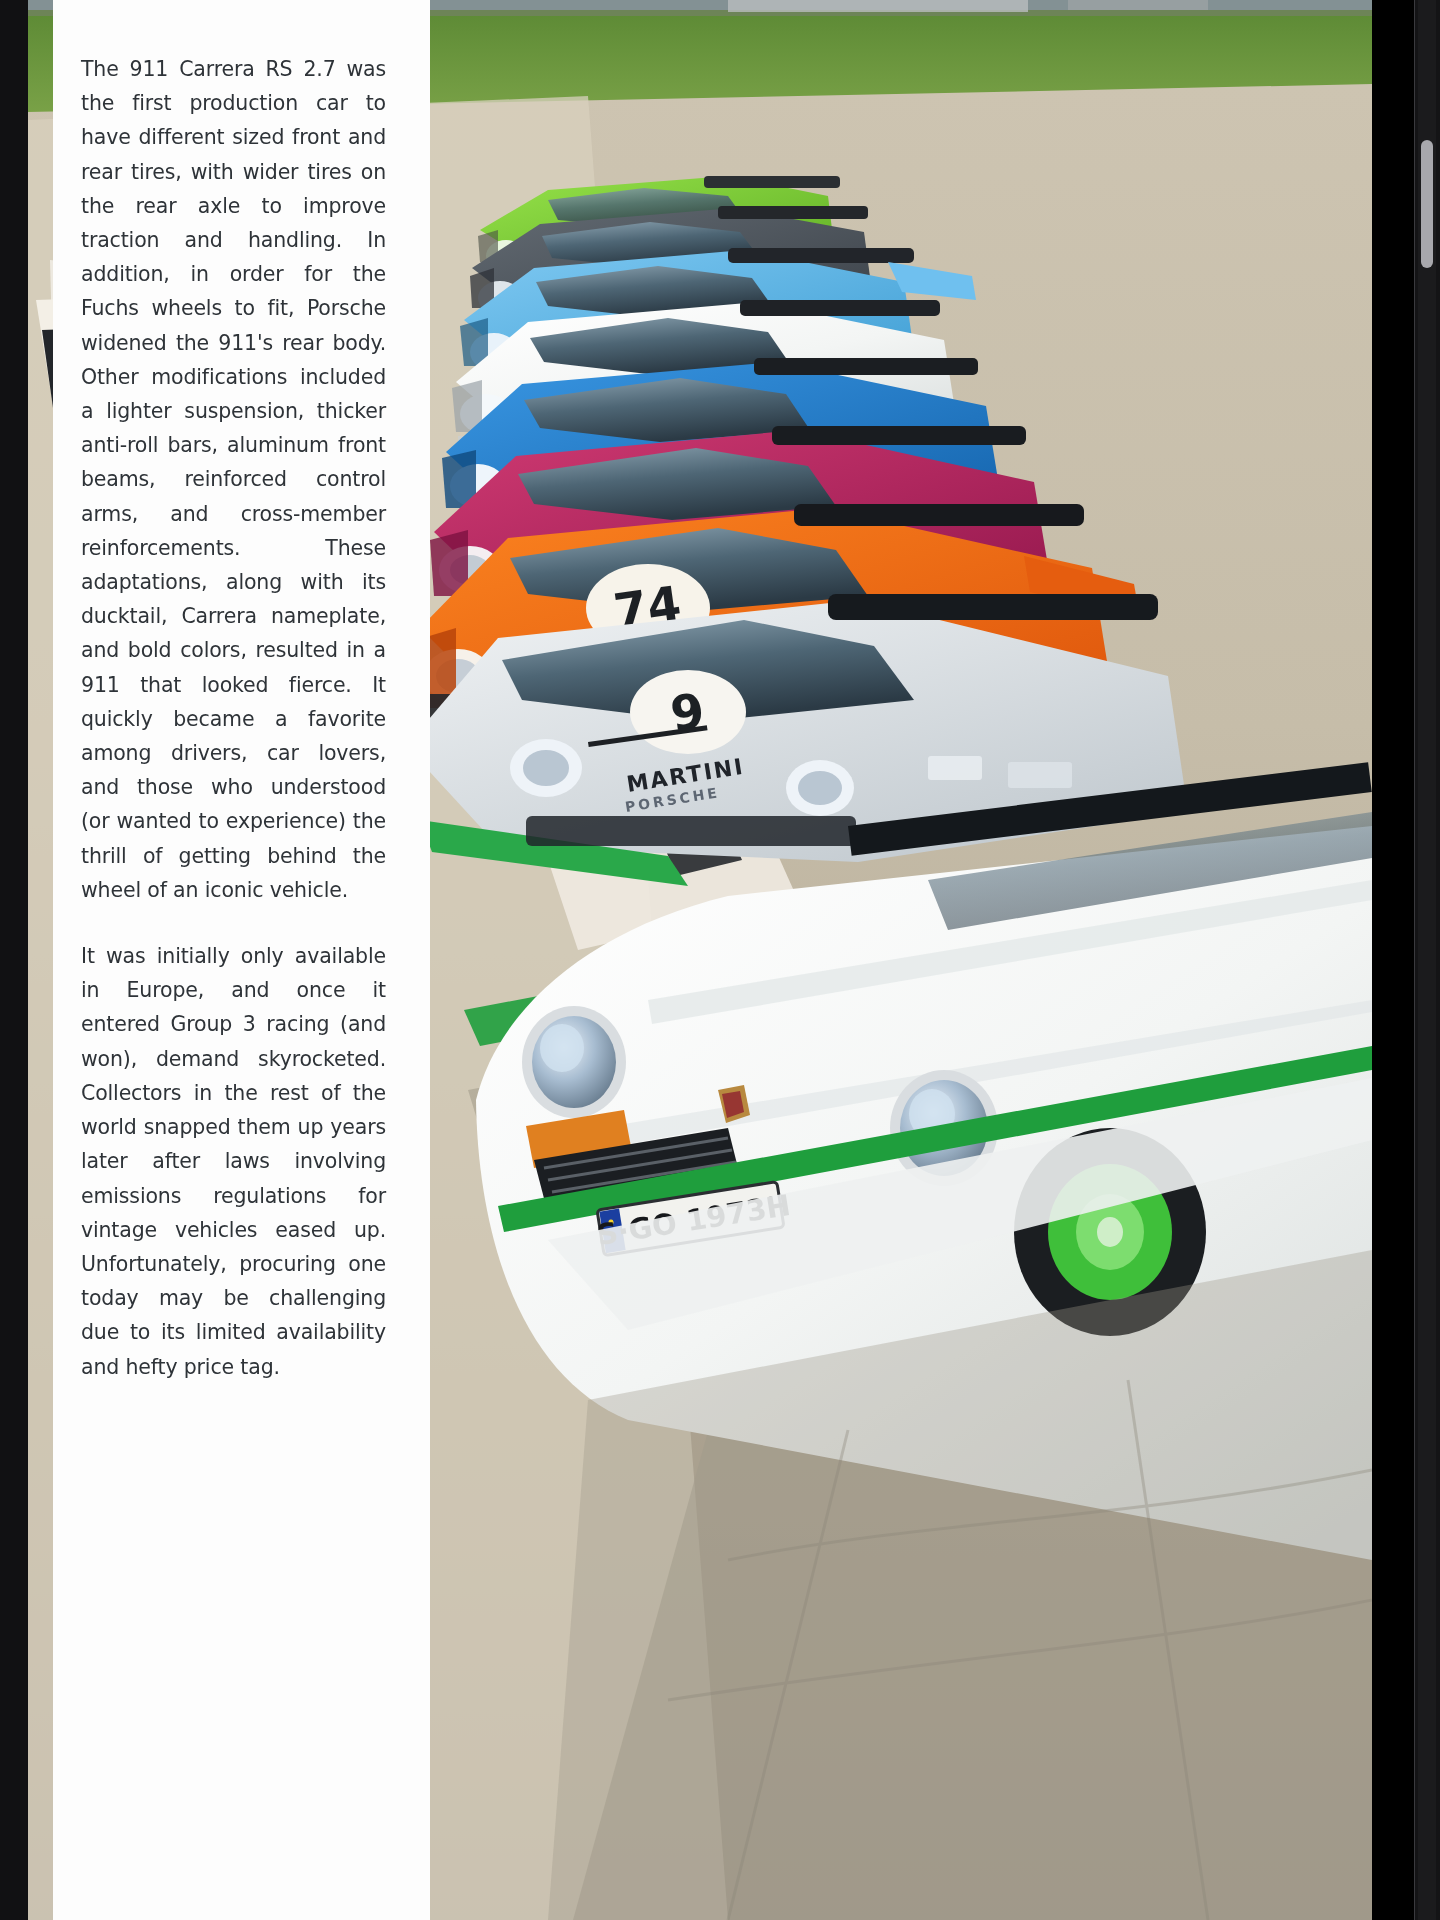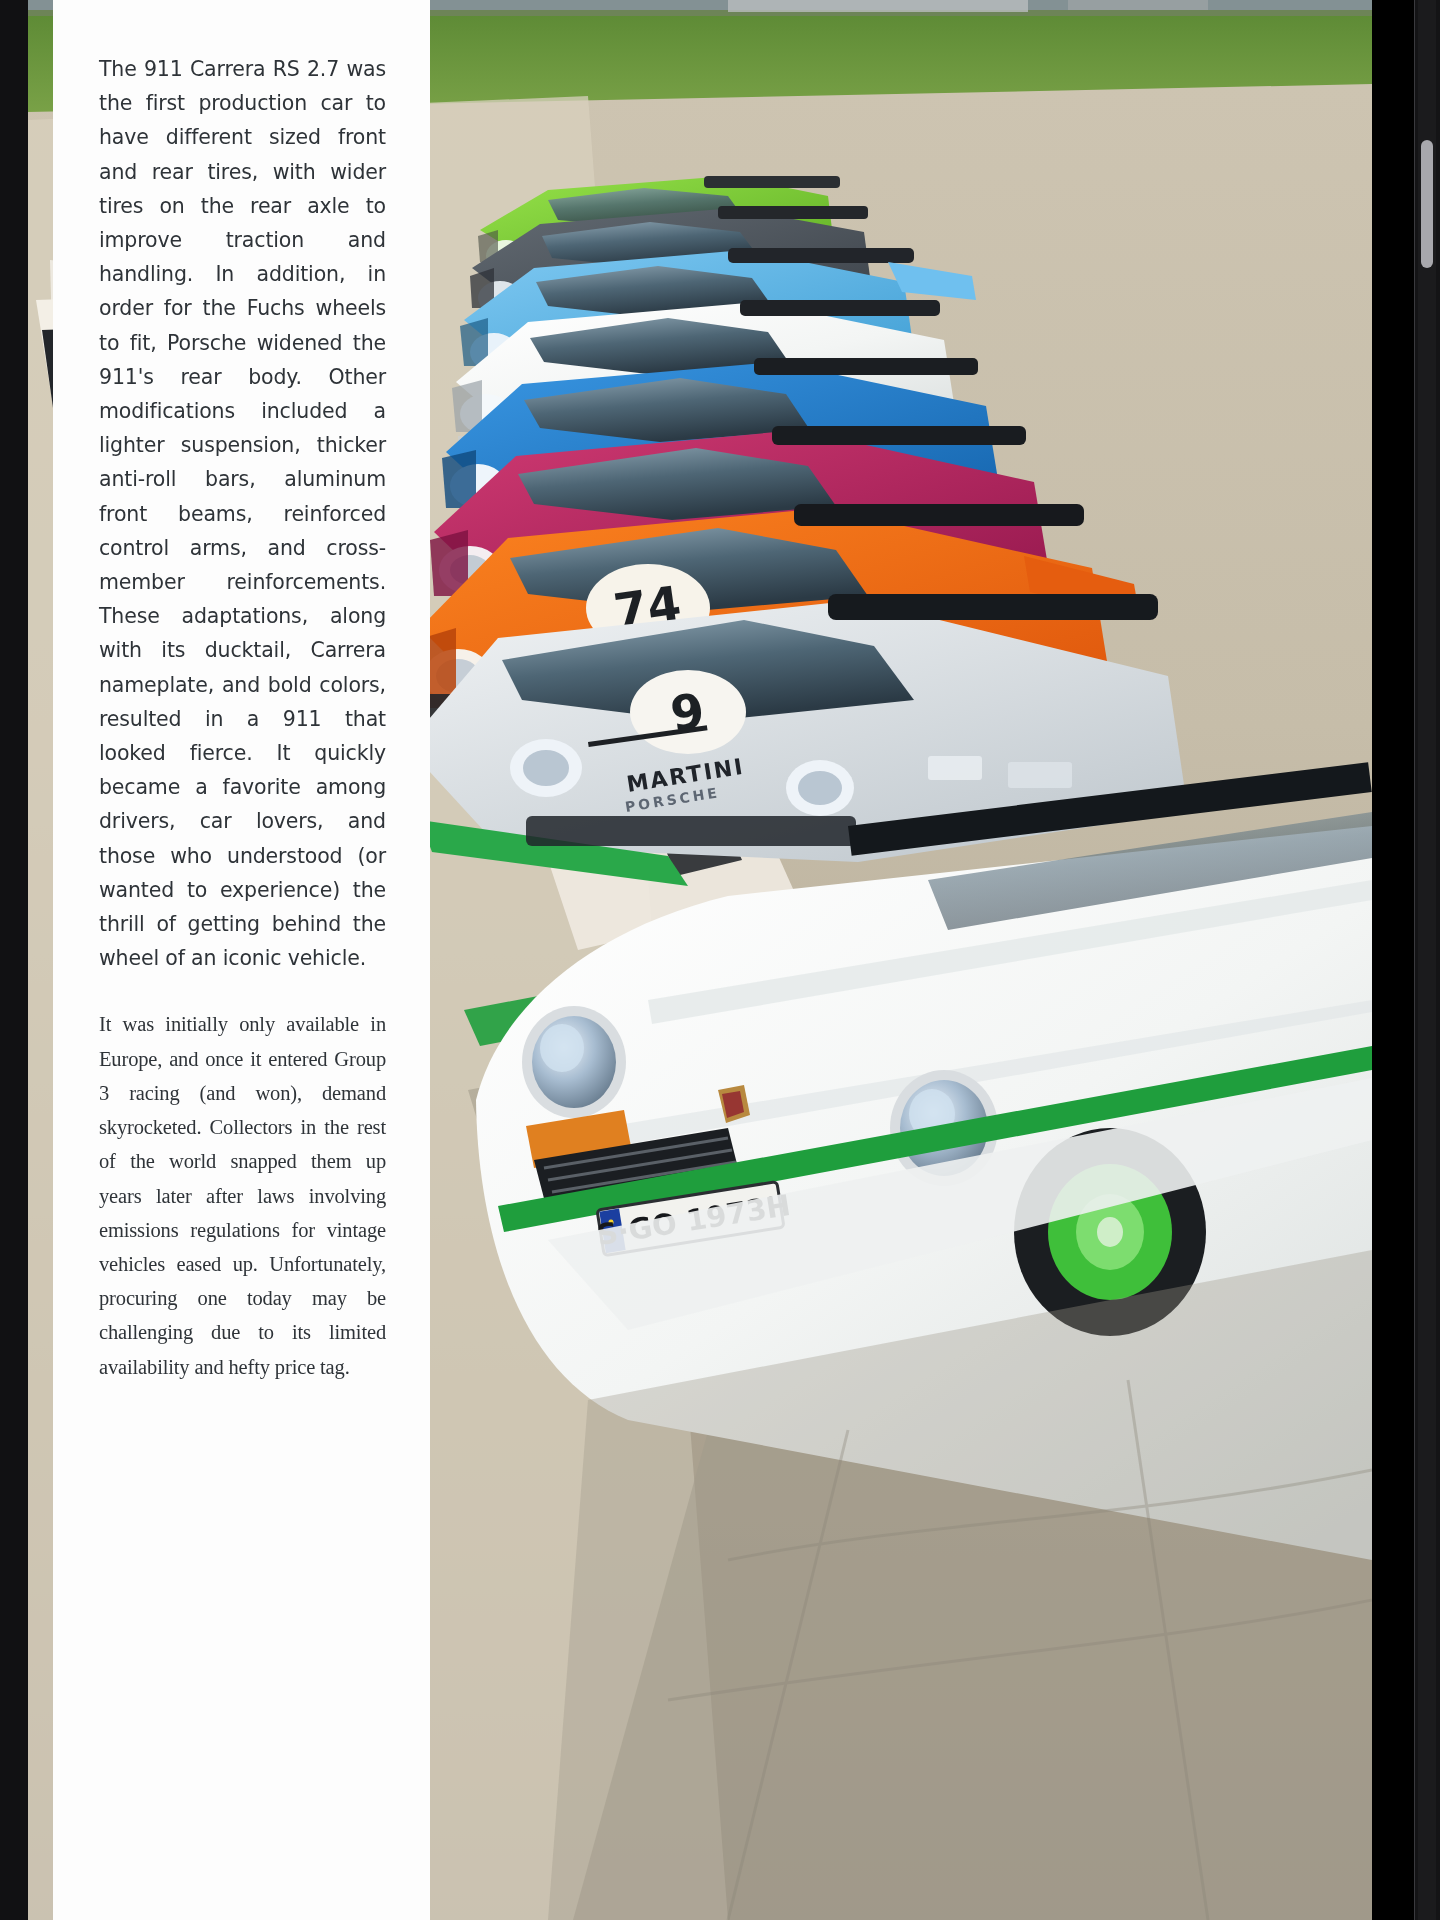--- a/index.html
+++ b/index.html
@@ -69,35 +69,35 @@
     background: #cfc6b4;
   }
   #photo svg { display: block; width: 1344px; height: 1920px; }
 
   
   #text-panel {
     position: absolute; left: 25px; top: 0;
     width: 377px; height: 1920px;
     background: #fdfdfd;
     z-index: 20;
-    padding: 52px 44px 40px 46px;
+    padding: 52px 44px 40px 28px;
   }
 
   .para {
     font-family: "DejaVu Sans", "Liberation Sans", sans-serif;
     font-size: 20.5px;
     line-height: 34.2px;
     color: #2e3338;
     text-align: justify;
     text-justify: inter-word;
     letter-spacing: -0.15px;
     word-spacing: 0px;
     hyphens: none;
   }
-  .para + .para { margin-top: 32px; font-family: Liberation Serif, serif; }
+  .para + .para { margin-top: 32px; }
 </style>
 </head>
 <body>
 
 <div id="viewport">
 
   <div id="page">
 
     <div id="photo">
       <svg viewBox="0 0 1344 1920" preserveAspectRatio="none" aria-hidden="true">

